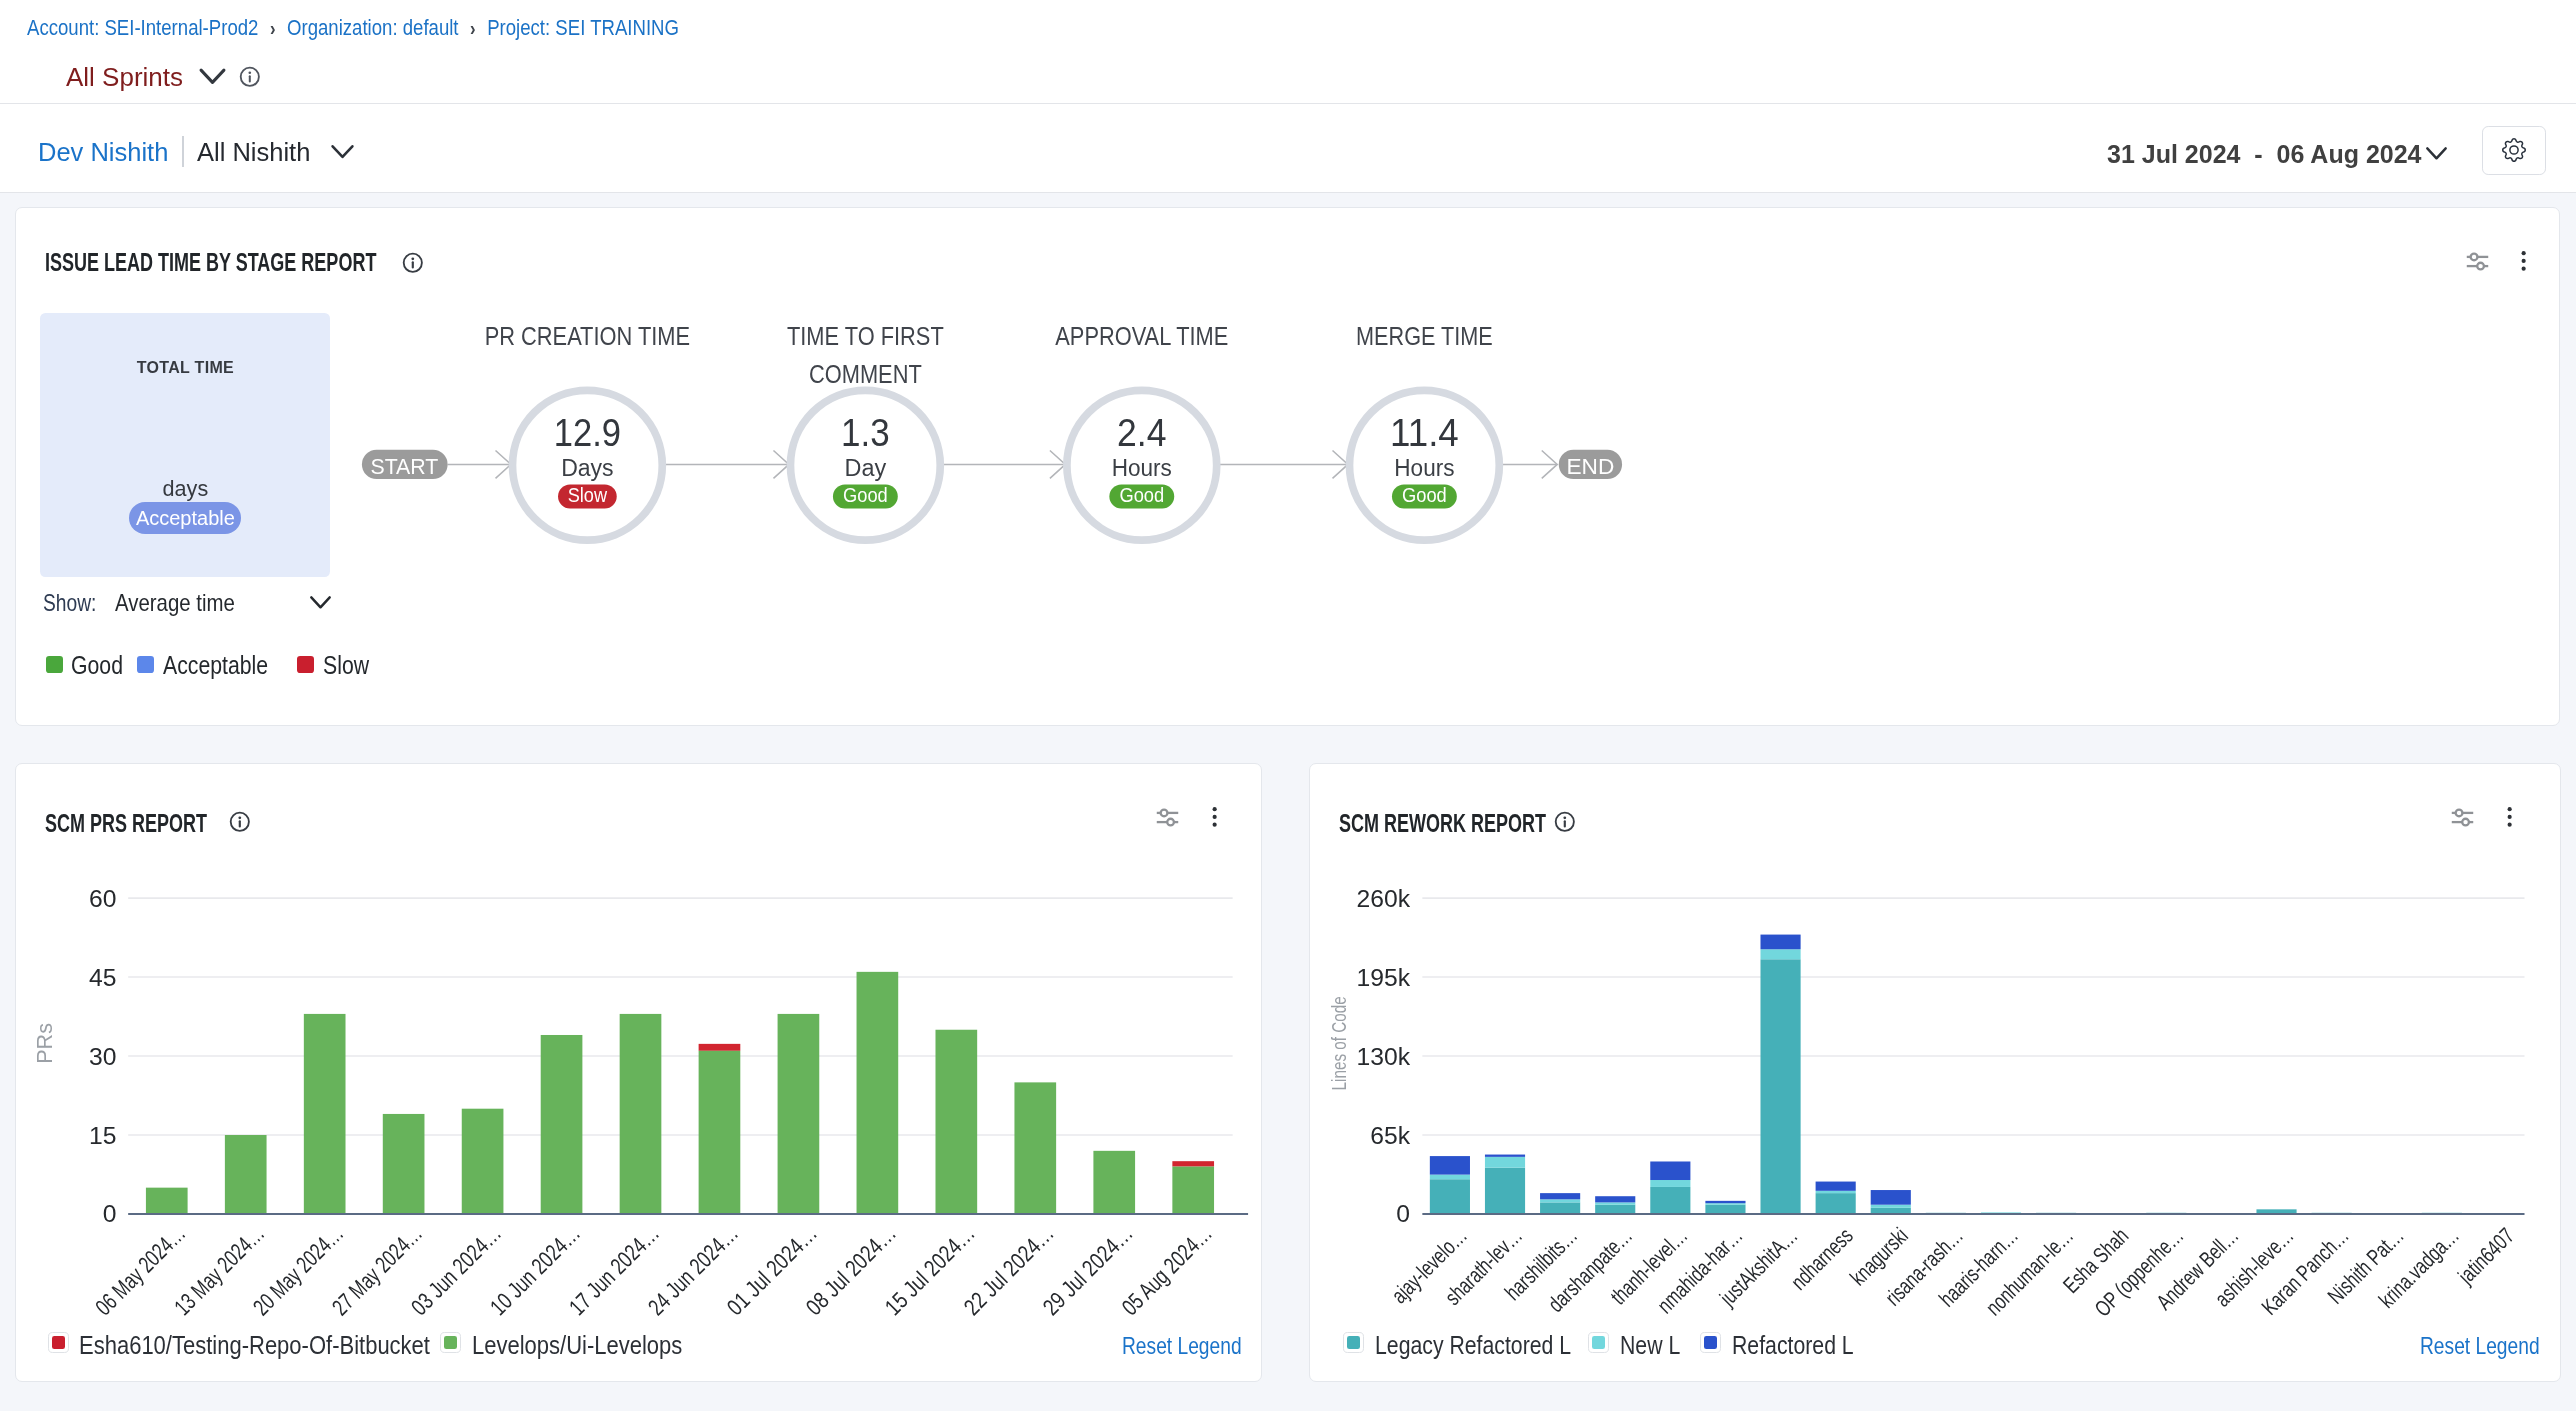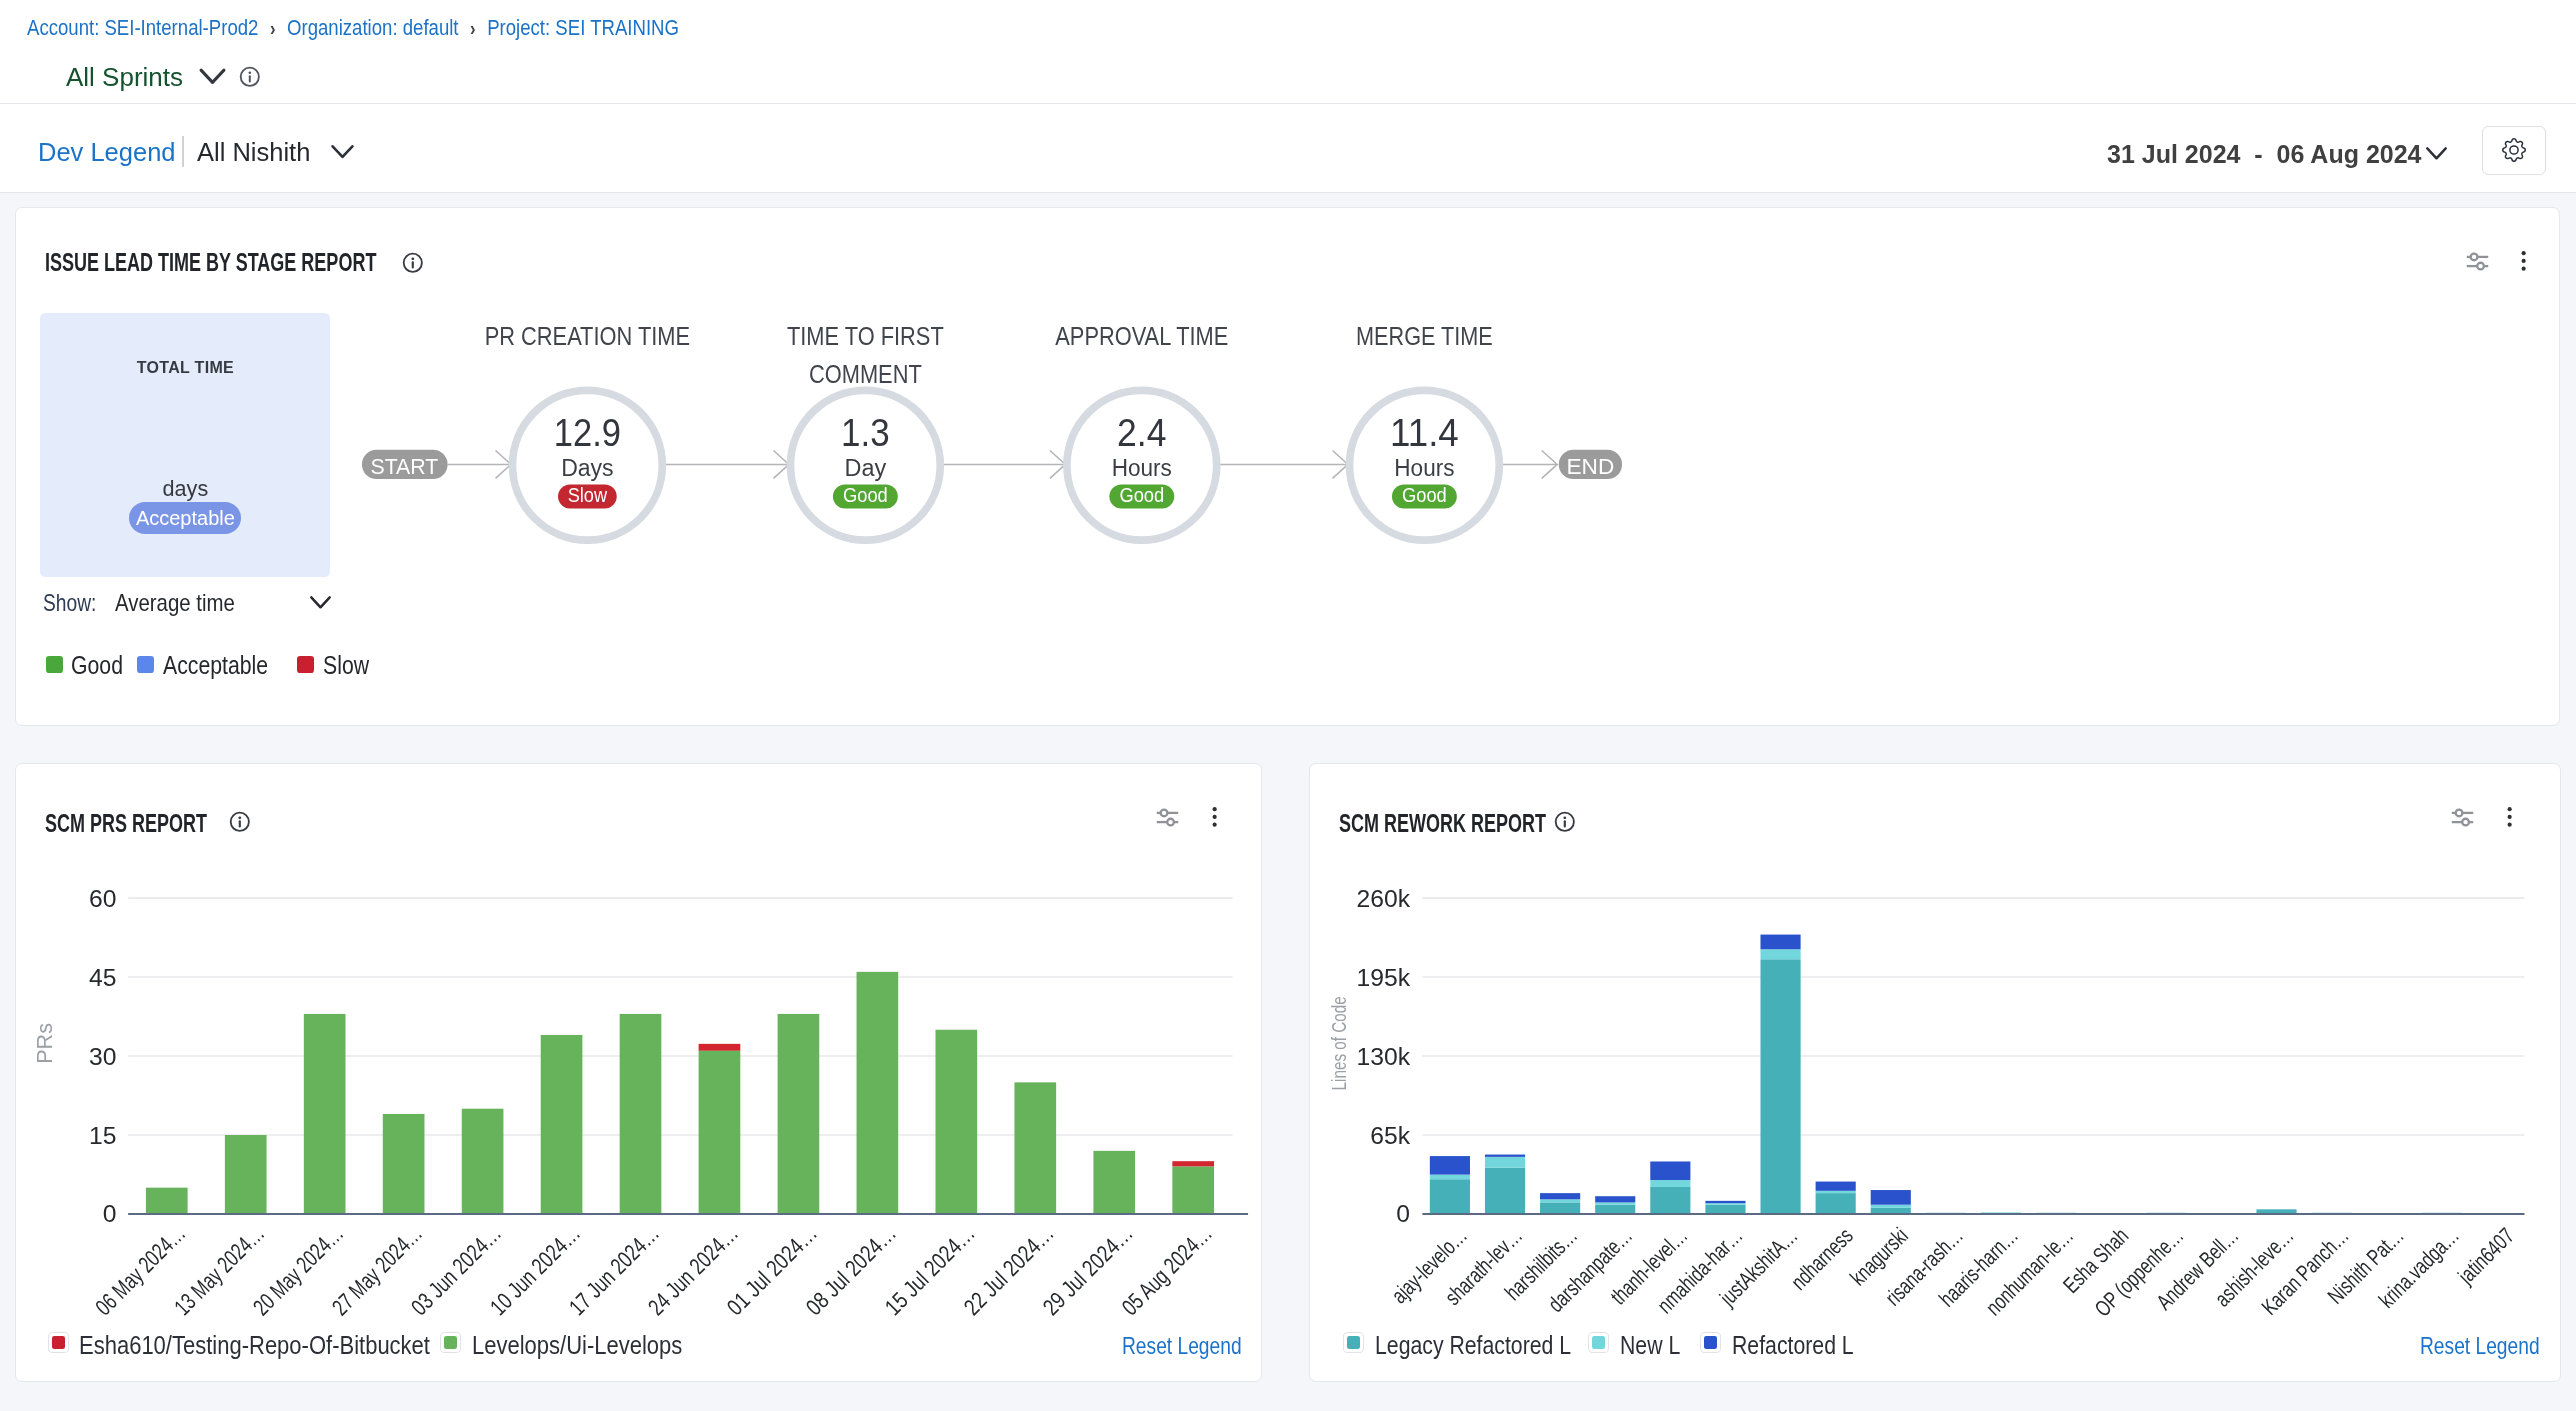--- a/index.html
+++ b/index.html
@@ -23,32 +23,32 @@
 <div id="page">
 
   <div id="hdr">
     <div class="abs" style="left:27px; top:15.4px; font-size:22.4px; color:#1b72c6; transform:scaleX(0.83); transform-origin:left center; white-space:nowrap;">
       <a class="bc" href="#">Account: SEI-Internal-Prod2</a>
       <span style="color:#3f444b; font-weight:700; padding:0 7.7px; font-size:20px;">›</span>
       <a class="bc" href="#">Organization: default</a>
       <span style="color:#3f444b; font-weight:700; padding:0 7.7px; font-size:20px;">›</span>
       <a class="bc" href="#">Project: SEI TRAINING</a>
     </div>
-    <div class="abs" style="left:66px; top:62px; font-size:26px; font-weight:500; color:#14532d;">All Sprints</div>
+    <div class="abs" style="left:66px; top:62px; font-size:26px; font-weight:500; color:#7f1d1d;">All Sprints</div>
     <svg class="abs" style="left:198px; top:67px;" width="29" height="19.3" viewBox="0 0 38 25">
       <polyline points="4,4 19,20 34,4" fill="none" stroke="#33383f" stroke-width="4" stroke-linecap="round" stroke-linejoin="round"></polyline>
     </svg>
     <svg class="abs" style="left:239px; top:66px;" width="21.6" height="21.6" viewBox="0 0 28 28">
       <circle cx="14" cy="14" r="11.8" fill="none" stroke="#50555e" stroke-width="2.4"></circle>
       <circle cx="14" cy="8.8" r="1.7" fill="#50555e"></circle>
       <rect x="12.7" y="12" width="2.6" height="9.4" rx="1.3" fill="#50555e"></rect>
     </svg>
     <div class="hline" style="top:103px;"></div>
 
-    <div class="abs" style="left:38px; top:138px; font-size:25.5px; font-weight:500; color:#1a73c9;">Dev Legend</div>
+    <div class="abs" style="left:38px; top:138px; font-size:25.5px; font-weight:500; color:#1a73c9;">Dev Nishith</div>
     <div class="abs" style="left:182px; top:136px; width:1.5px; height:31px; background:#cfd3d9;"></div>
     <div class="abs" style="left:197px; top:138px; font-size:25.5px; font-weight:500; color:#25292f;">All Nishith</div>
     <svg class="abs" style="left:330px; top:144px;" width="25" height="16" viewBox="0 0 32 21">
       <polyline points="3,3 16,17 29,3" fill="none" stroke="#2c3138" stroke-width="3.4" stroke-linecap="round" stroke-linejoin="round"></polyline>
     </svg>
     <div class="abs" style="left:2107px; top:140px; font-size:25px; font-weight:600; color:#404040; white-space:nowrap;text-align:center;">31 Jul 2024&nbsp; -&nbsp; 06 Aug 2024</div>
     <svg class="abs" style="left:2425px; top:146px;" width="23" height="15.4" viewBox="0 0 30 20">
       <polyline points="3,3 15,16 27,3" fill="none" stroke="#2c3138" stroke-width="3.2" stroke-linecap="round" stroke-linejoin="round"></polyline>
     </svg>
     <div class="abs" style="left:2482px; top:126px; width:64px; height:49px; border:0.8px solid #dcdfe5; border-radius:6.2px; background:#fff;"></div>

